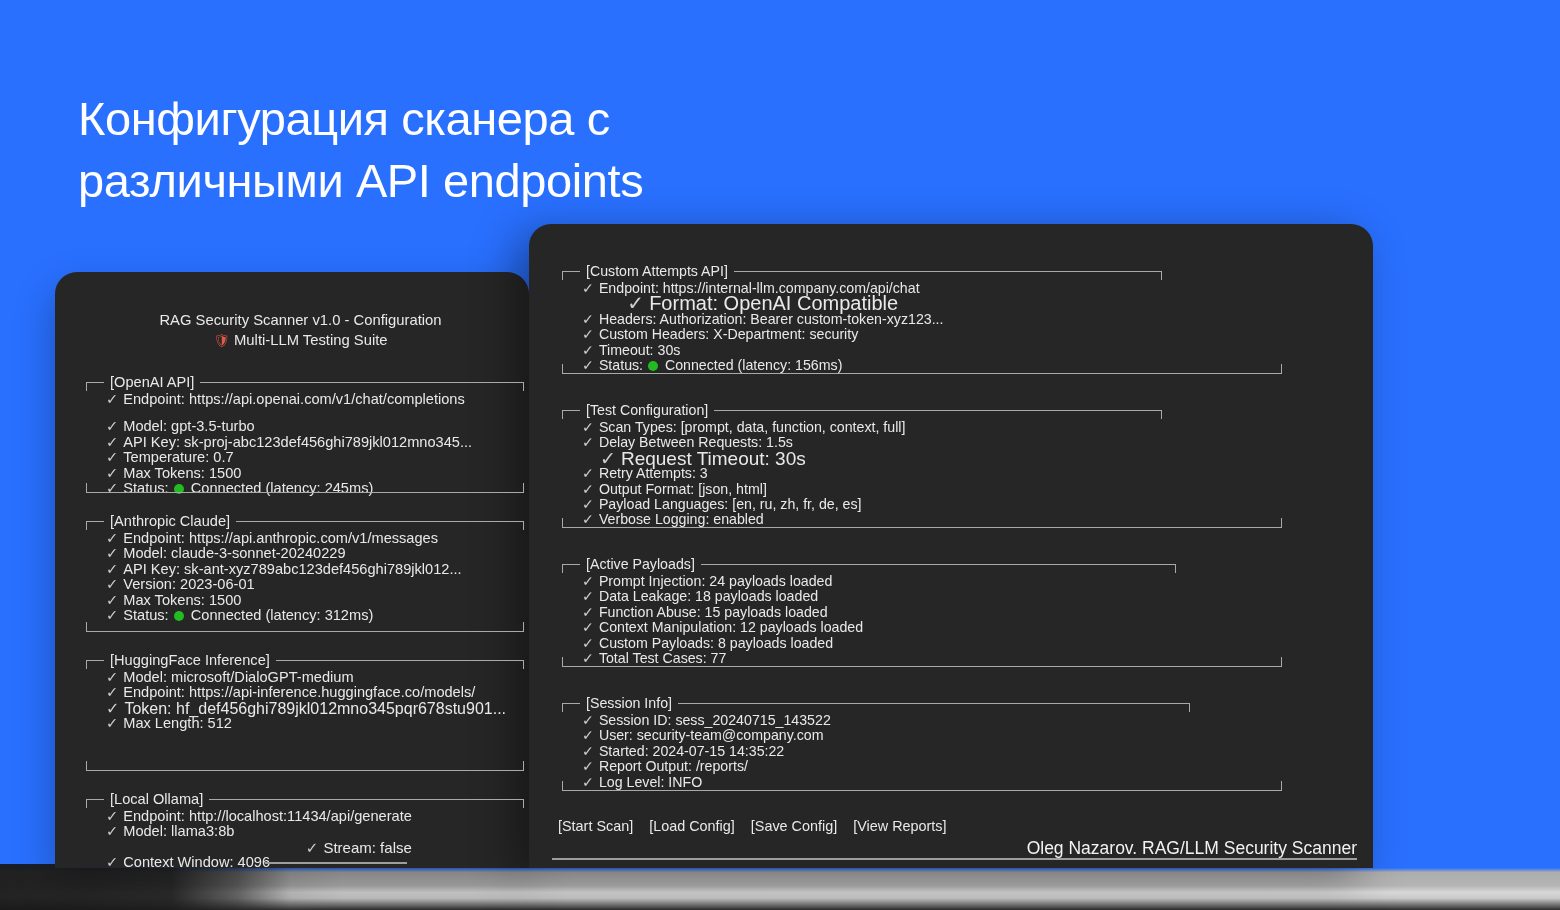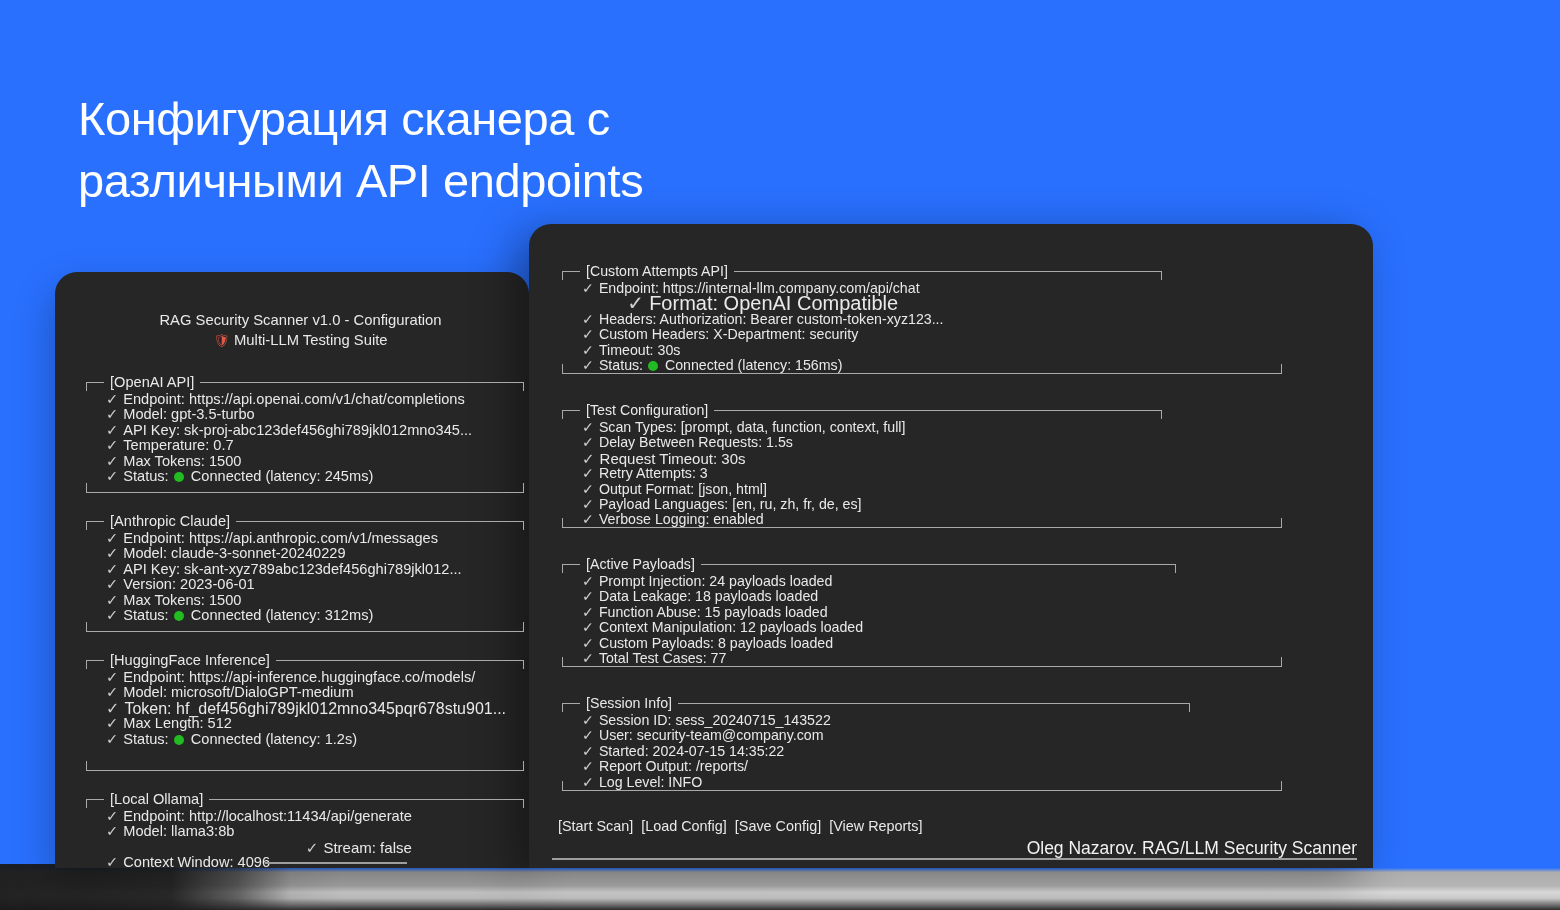--- a/index.html
+++ b/index.html
@@ -154,21 +154,21 @@
 
   
   #footer-actions {
     position: absolute;
     left: 558px; top: 818px;
     font-size: 14.4px;
     color: #e9e9e9;
     z-index: 7;
     white-space: nowrap;
   }
-  #footer-actions .act { margin-right: 8px; cursor: pointer; }
+  #footer-actions .act { margin-right: 16px; cursor: pointer; }
   #footer-credit {
     position: absolute;
     left: 700px; top: 838px;
     width: 657px;
     text-align: right;
     font-size: 17.5px;
     color: #f2f2f2;
     z-index: 7;
     white-space: nowrap;
   }
@@ -208,21 +208,21 @@
 <div class="hr" id="left-header-bot"></div>
 
 <div id="groups-mount">
     <div class="group" style="left: 86px; top: 382px; width: 440px;">
       <div class="g-line-top" style="width: 438px;"></div>
       <div class="g-tick" style="left: 0px; top: 0px; height: 9px;"></div>
       <div class="g-tick" style="left: 437px; top: 0px; height: 9px;"></div>
       <div class="g-legend" style="font-size: 14.6px;">[OpenAI API]</div>
       <div class="g-body">
         <div class="g-row" style="font-size: 14.6px; line-height: 15.4px;"><span class="chk">✓</span><span>Endpoint: https://api.openai.com/v1/chat/completions</span></div>
-        <div class="g-row" style="font-size: 14.6px; line-height: 15.4px;"><span class="chk">✓</span><span>Model: gpt-3.5-turbo</span></div>
+        <div class="g-row" style="font-size: 14.6px; line-height: 15.4px; margin-top: 12px;"><span class="chk">✓</span><span>Model: gpt-3.5-turbo</span></div>
         <div class="g-row" style="font-size: 14.6px; line-height: 15.4px;"><span class="chk">✓</span><span>API Key: sk-proj-abc123def456ghi789jkl012mno345...</span></div>
         <div class="g-row" style="font-size: 14.6px; line-height: 15.4px;"><span class="chk">✓</span><span>Temperature: 0.7</span></div>
         <div class="g-row" style="font-size: 14.6px; line-height: 15.4px;"><span class="chk">✓</span><span>Max Tokens: 1500</span></div>
         <div class="g-row" style="font-size: 14.6px; line-height: 15.4px;"><span class="chk">✓</span><span>Status: </span><span class="dot" style="background: rgb(34, 187, 34);"></span><span> Connected (latency: 245ms)</span></div>
       </div>
       <div class="g-line-bot" style="width: 438px; top: 110px;"></div>
       <div class="g-tick" style="left: 0px; top: 101px; height: 10px;"></div>
       <div class="g-tick" style="left: 437px; top: 101px; height: 10px;"></div>
     </div>
     <div class="group" style="left: 86px; top: 521px; width: 440px;">
@@ -241,25 +241,24 @@
       <div class="g-line-bot" style="width: 438px; top: 110px;"></div>
       <div class="g-tick" style="left: 0px; top: 101px; height: 10px;"></div>
       <div class="g-tick" style="left: 437px; top: 101px; height: 10px;"></div>
     </div>
     <div class="group" style="left: 86px; top: 660px; width: 440px;">
       <div class="g-line-top" style="width: 438px;"></div>
       <div class="g-tick" style="left: 0px; top: 0px; height: 9px;"></div>
       <div class="g-tick" style="left: 437px; top: 0px; height: 9px;"></div>
       <div class="g-legend" style="font-size: 14.6px;">[HuggingFace Inference]</div>
       <div class="g-body">
+        <div class="g-row" style="font-size: 14.6px; line-height: 15.4px;"><span class="chk">✓</span><span>Model: microsoft/DialoGPT-medium</span></div>
         <div class="g-row" style="font-size: 14.6px; line-height: 15.4px;"><span class="chk">✓</span><span>Endpoint: https://api-inference.huggingface.co/models/</span></div>
-        <div class="g-row" style="font-size: 14.6px; line-height: 15.4px;"><span class="chk">✓</span><span>Model: microsoft/DialoGPT-medium</span></div>
         <div class="g-row" style="font-size: 16px; line-height: 15.4px;"><span class="chk">✓</span><span>Token: hf_def456ghi789jkl012mno345pqr678stu901...</span></div>
         <div class="g-row" style="font-size: 14.6px; line-height: 15.4px;"><span class="chk">✓</span><span>Max Length: 512</span></div>
-        <div class="g-row" style="font-size: 14.6px; line-height: 15.4px;"><span class="chk">✓</span><span>Status: </span><span class="dot" style="background: rgb(34, 187, 34);"></span><span> Connected (latency: 1.2s)</span></div>
       </div>
       <div class="g-line-bot" style="width: 438px; top: 110px;"></div>
       <div class="g-tick" style="left: 0px; top: 101px; height: 10px;"></div>
       <div class="g-tick" style="left: 437px; top: 101px; height: 10px;"></div>
     </div>
     <div class="group" style="left: 86px; top: 799px; width: 440px;">
       <div class="g-line-top" style="width: 438px;"></div>
       <div class="g-tick" style="left: 0px; top: 0px; height: 9px;"></div>
       <div class="g-tick" style="left: 437px; top: 0px; height: 9px;"></div>
       <div class="g-legend" style="font-size: 14.6px;">[Local Ollama]</div>
@@ -288,21 +287,21 @@
       <div class="g-tick" style="left: 719px; top: 93px; height: 10px;"></div>
     </div>
     <div class="group" style="left: 562px; top: 410px; width: 720px;">
       <div class="g-line-top" style="width: 600px;"></div>
       <div class="g-tick" style="left: 0px; top: 0px; height: 9px;"></div>
       <div class="g-tick" style="left: 599px; top: 0px; height: 9px;"></div>
       <div class="g-legend" style="font-size: 14.2px;">[Test Configuration]</div>
       <div class="g-body">
         <div class="g-row" style="font-size: 14.2px; line-height: 15.4px;"><span class="chk">✓</span><span>Scan Types: [prompt, data, function, context, full]</span></div>
         <div class="g-row" style="font-size: 14.2px; line-height: 15.4px;"><span class="chk">✓</span><span>Delay Between Requests: 1.5s</span></div>
-        <div class="g-row" style="font-size: 15px; line-height: 15.4px;"><span class="chk">✓</span><span>Request Timeout: 30s</span></div>
+        <div class="g-row" style="font-size: 19px; line-height: 15.4px; margin-left: 18px;"><span class="chk">✓</span><span>Request Timeout: 30s</span></div>
         <div class="g-row" style="font-size: 14.2px; line-height: 15.4px;"><span class="chk">✓</span><span>Retry Attempts: 3</span></div>
         <div class="g-row" style="font-size: 14.2px; line-height: 15.4px;"><span class="chk">✓</span><span>Output Format: [json, html]</span></div>
         <div class="g-row" style="font-size: 14.2px; line-height: 15.4px;"><span class="chk">✓</span><span>Payload Languages: [en, ru, zh, fr, de, es]</span></div>
         <div class="g-row" style="font-size: 14.2px; line-height: 15.4px;"><span class="chk">✓</span><span>Verbose Logging: enabled</span></div>
       </div>
       <div class="g-line-bot" style="width: 720px; top: 117px;"></div>
       <div class="g-tick" style="left: 0px; top: 108px; height: 10px;"></div>
       <div class="g-tick" style="left: 719px; top: 108px; height: 10px;"></div>
     </div>
     <div class="group" style="left: 562px; top: 564px; width: 720px;">

